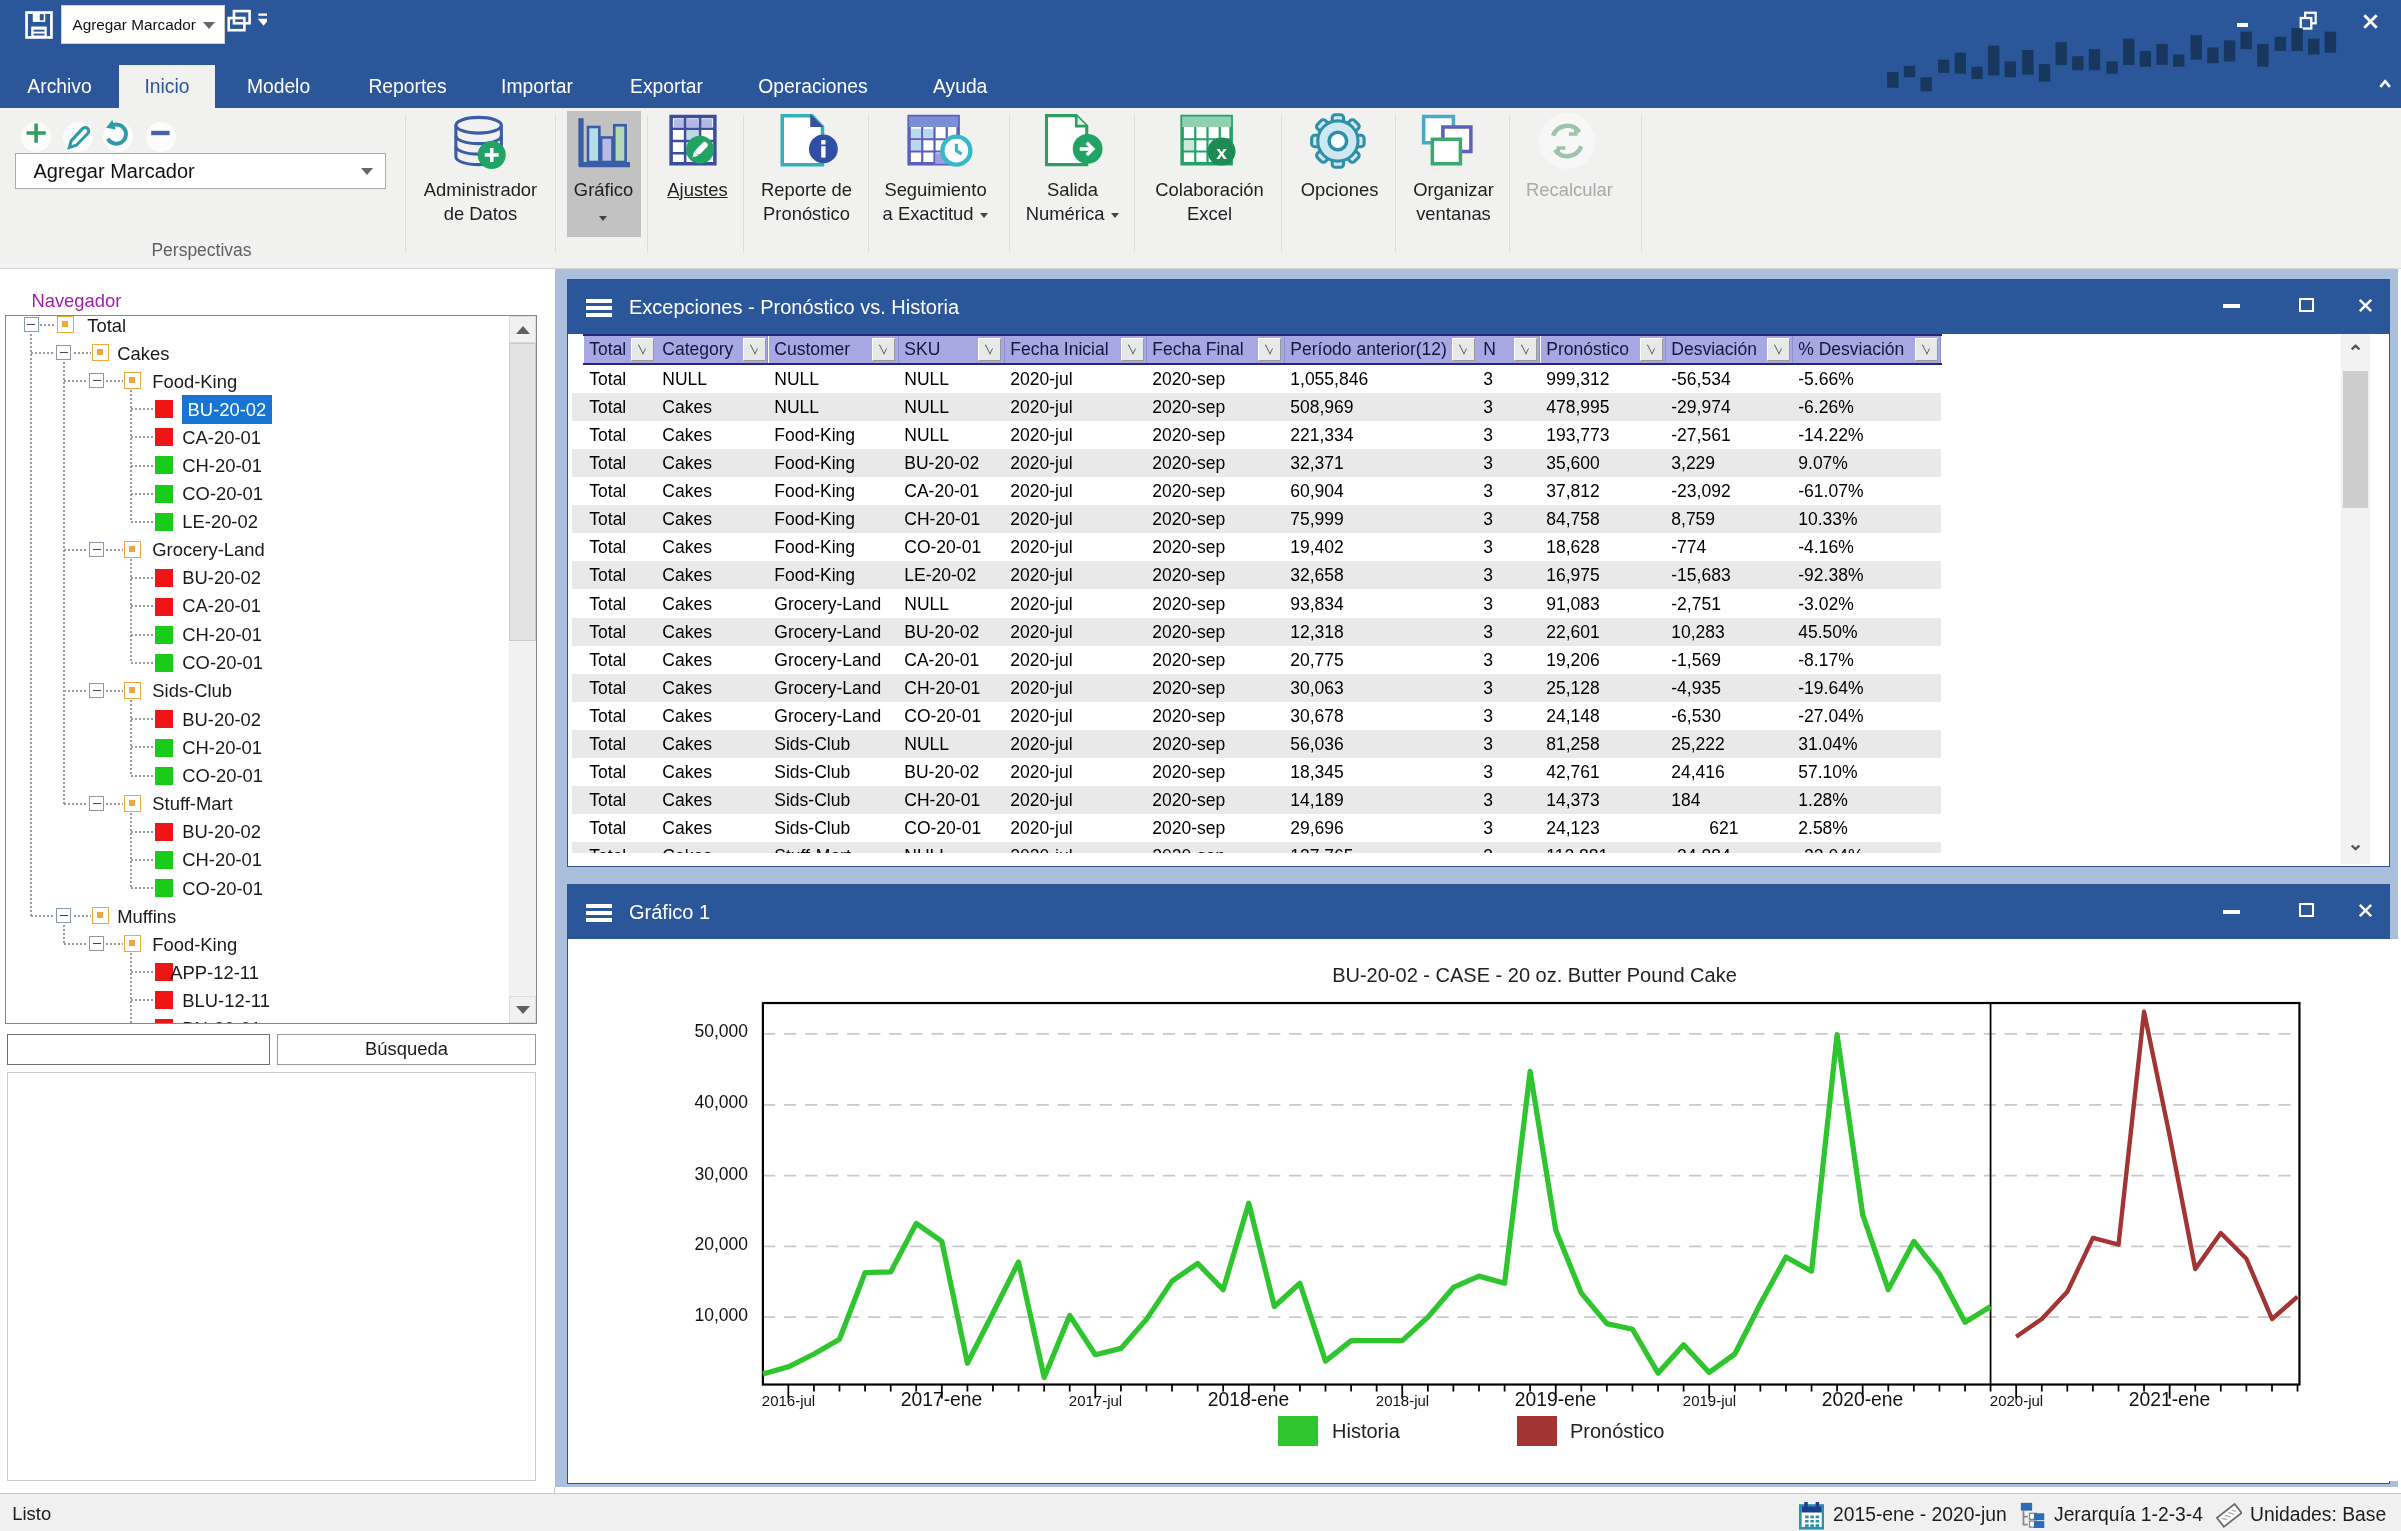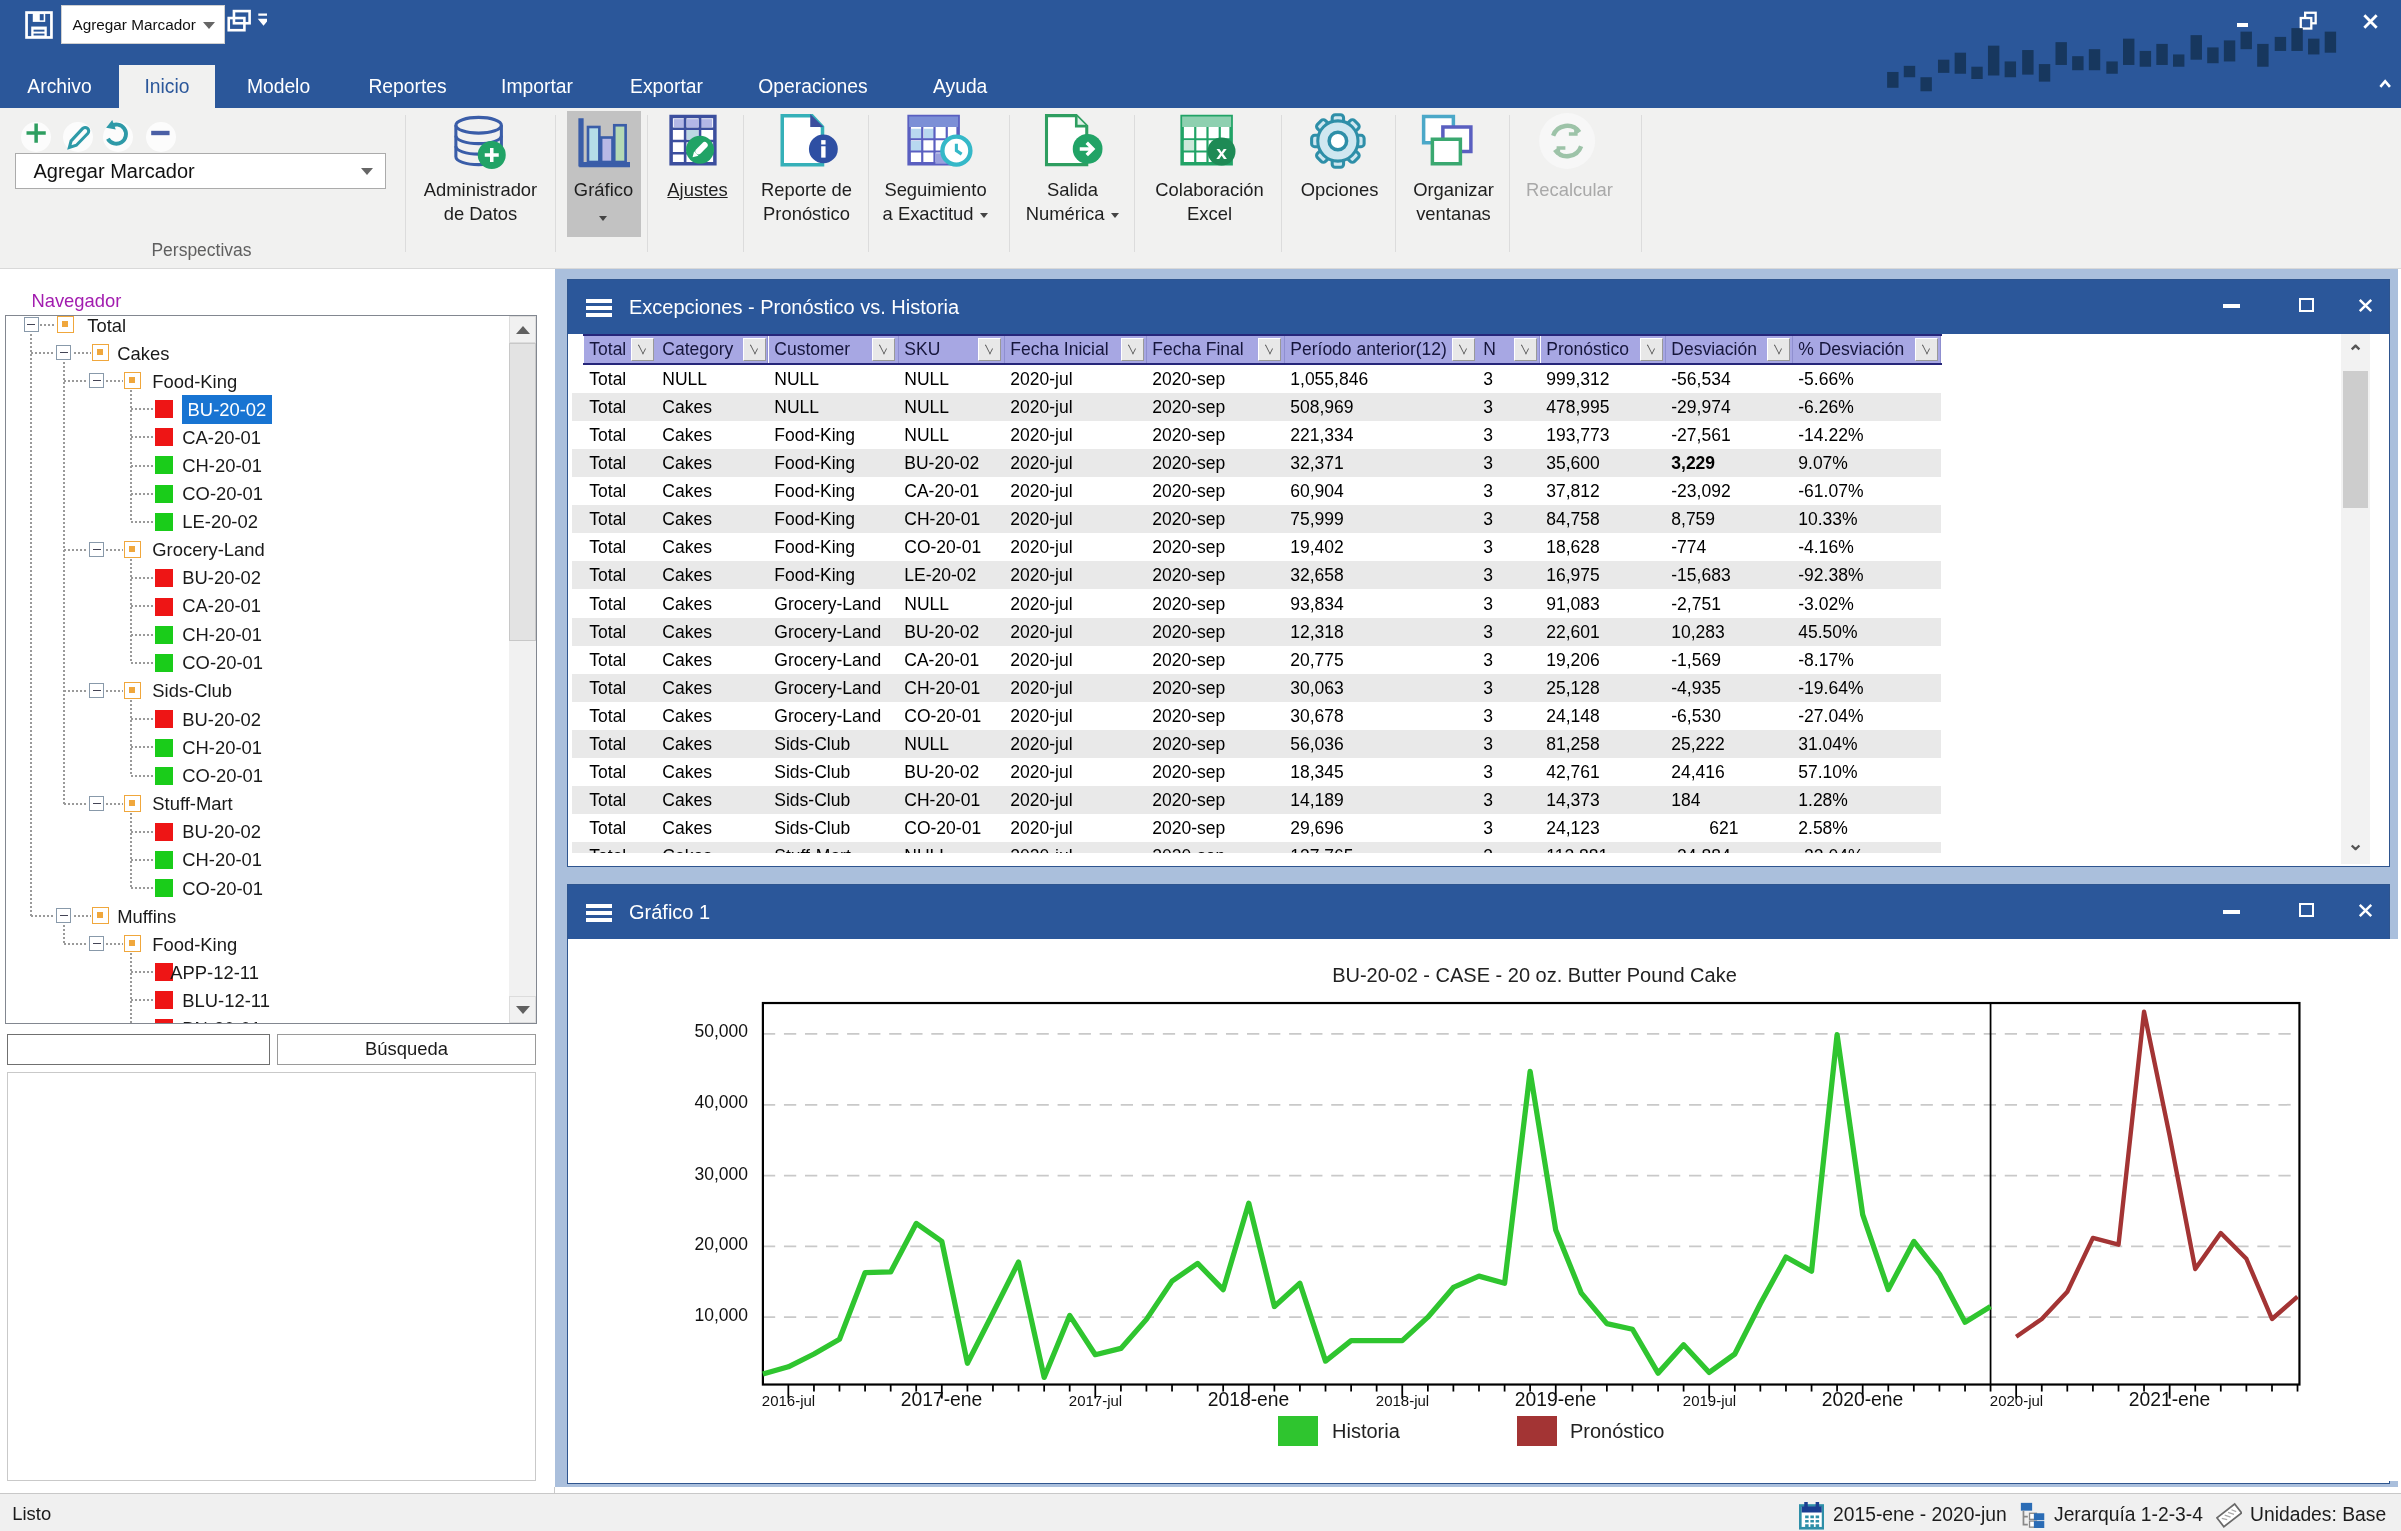--- a/index.html
+++ b/index.html
@@ -448,21 +448,21 @@
           <div style="position:absolute;left:4.4px;top:84px;width:1369px;height:28px;background:#e9e9e9;"></div>
           <div class="dcell" style="left:16px;top:84px;">Total</div>
           <div class="dcell" style="left:89px;top:84px;">Cakes</div>
           <div class="dcell" style="left:201px;top:84px;">Food-King</div>
           <div class="dcell" style="left:331px;top:84px;">BU-20-02</div>
           <div class="dcell" style="left:437px;top:84px;">2020-jul</div>
           <div class="dcell" style="left:579px;top:84px;">2020-sep</div>
           <div class="dcell" style="left:717px;top:84px;">32,371</div>
           <div class="dcell" style="left:910px;top:84px;">3</div>
           <div class="dcell" style="left:973px;top:84px;">35,600</div>
-          <div class="dcell" style="left:1098px;top:84px;font-weight:bold;">3,229</div>
+          <div class="dcell" style="left:1098px;top:84px;">3,229</div>
           <div class="dcell" style="left:1225px;top:84px;">9.07%</div>
           <div style="position:absolute;left:4.4px;top:112px;width:1369px;height:28px;background:#ffffff;"></div>
           <div class="dcell" style="left:16px;top:112px;">Total</div>
           <div class="dcell" style="left:89px;top:112px;">Cakes</div>
           <div class="dcell" style="left:201px;top:112px;">Food-King</div>
           <div class="dcell" style="left:331px;top:112px;">CA-20-01</div>
           <div class="dcell" style="left:437px;top:112px;">2020-jul</div>
           <div class="dcell" style="left:579px;top:112px;">2020-sep</div>
           <div class="dcell" style="left:717px;top:112px;">60,904</div>
           <div class="dcell" style="left:910px;top:112px;">3</div>

